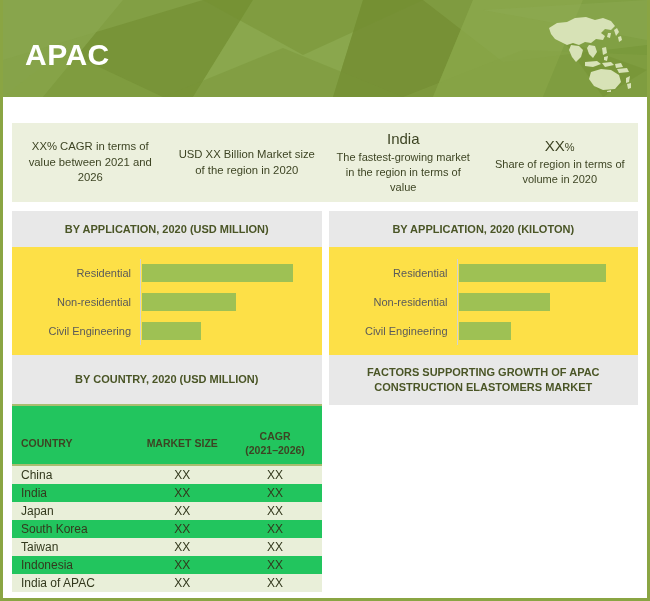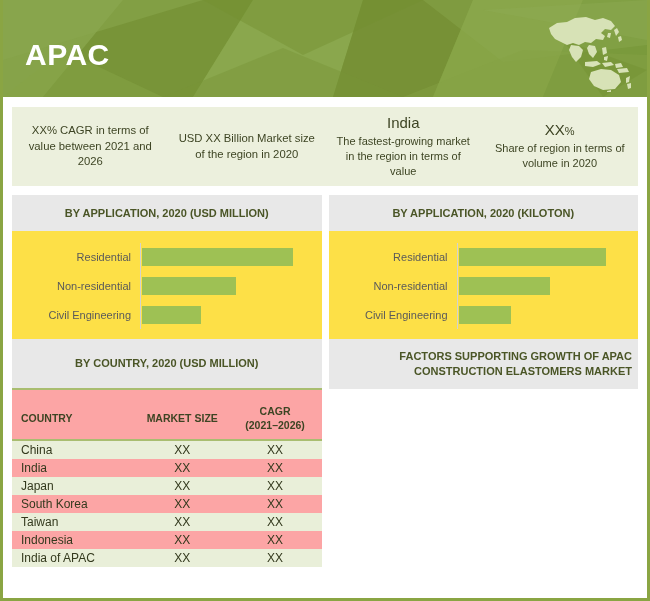--- a/index.html
+++ b/index.html
@@ -51,21 +51,21 @@
     right: 14px;
     top: 12px;
     width: 92px;
     height: 80px;
     z-index: 3;
   }
 
   
   .stats-row {
     display: flex;
-    padding: 10px 9px 9px 9px;
+    padding: 26px 9px 9px 9px;
     background: #ffffff;
   }
   .stat-card {
     flex: 1;
     background: #ecf0dd;
     min-height: 79px;
     display: flex;
     flex-direction: column;
     align-items: center;
     justify-content: center;
@@ -94,22 +94,22 @@
     gap: 7px;
     padding: 0 9px;
   }
   .panel { flex: 1; min-width: 0; }
 
   .panel-head {
     background: #e8e8e8;
     color: #4a5526;
     font-size: 11px;
     font-weight: bold;
-    text-align: right;
-    padding: 10px 6px;
+    text-align: center;
+    padding: 10px 16px;
     line-height: 1.35;
     min-height: 36px;
     display: flex;
     align-items: center;
     justify-content: center;
   }
   .panel-head.two-line { min-height: 49px; }
 
   
   .chart {
@@ -140,23 +140,23 @@
     border-left: 1px solid #d2d2d2;
     padding-left: 1px;
   }
   .bar {
     height: 18px;
     background: #9ec154;
   }
 
   
   .table-wrap {
-    background: #fca5a5;
+    background: #22c55e;
     border-top: 2px solid #a9bd70;
-    padding-top: 7px;
+    padding-top: 16px;
   }
   table.country-table {
     width: 100%;
     border-collapse: collapse;
     font-size: 11px;
   }
   table.country-table th {
     color: #3d4423;
     font-weight: bold;
     font-size: 10.5px;

